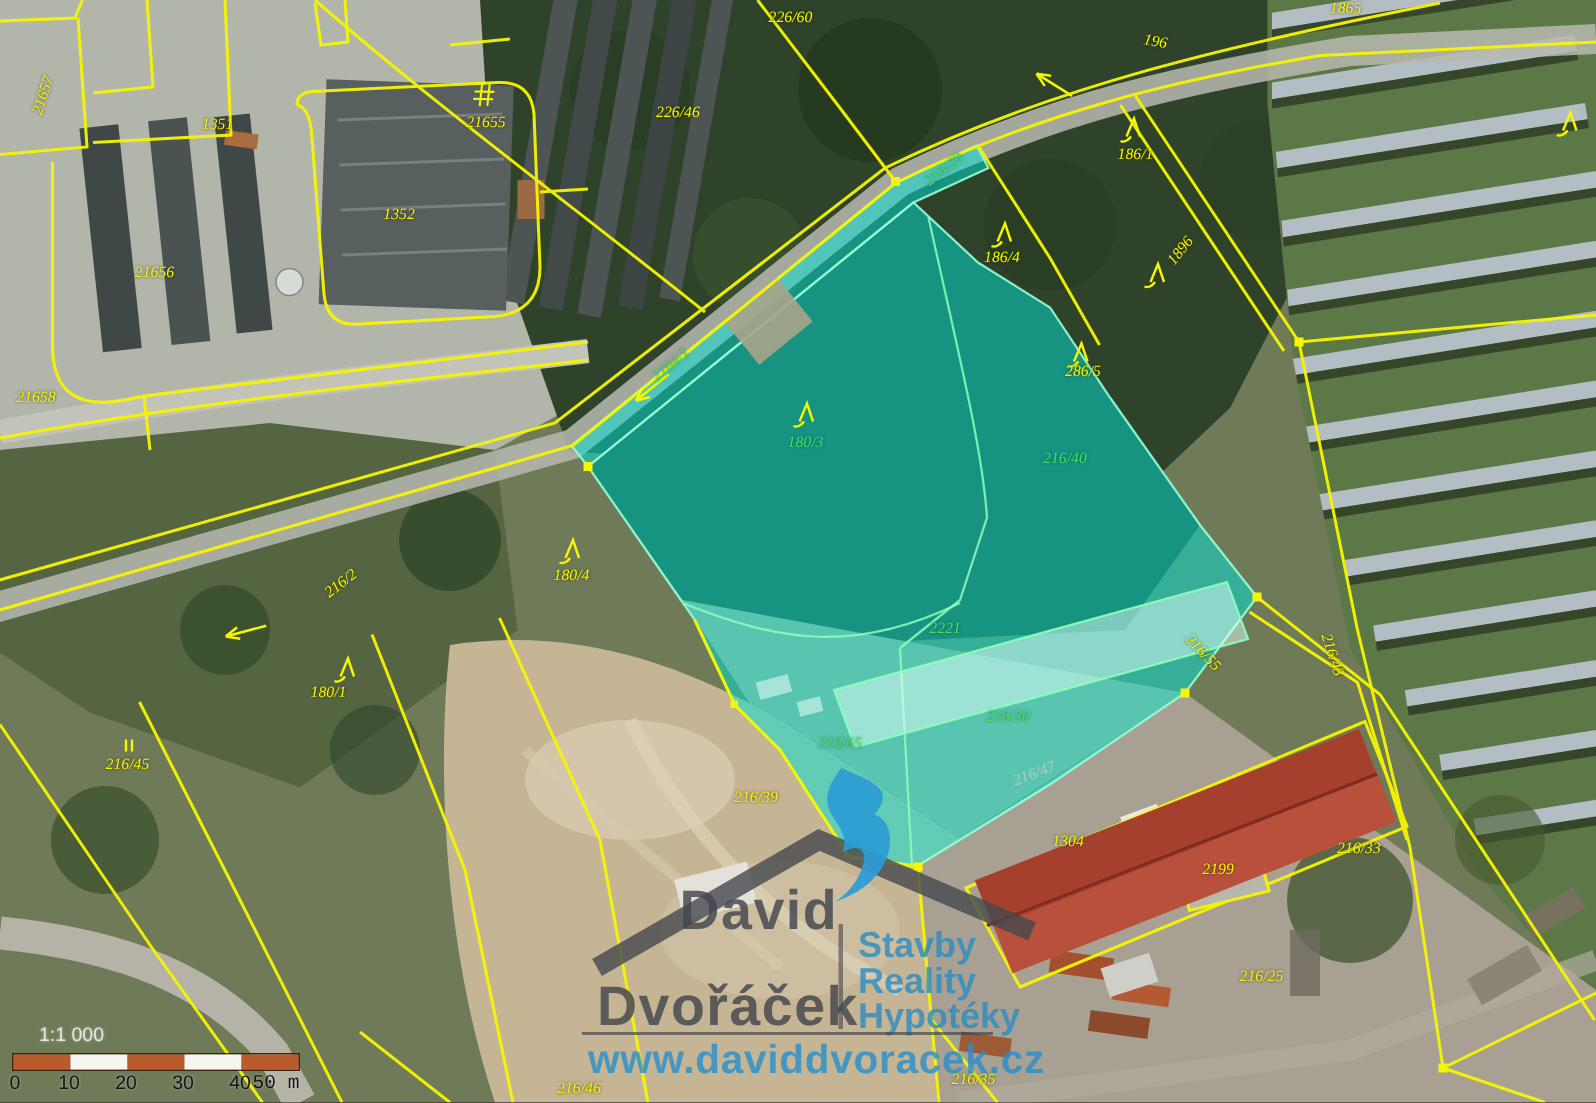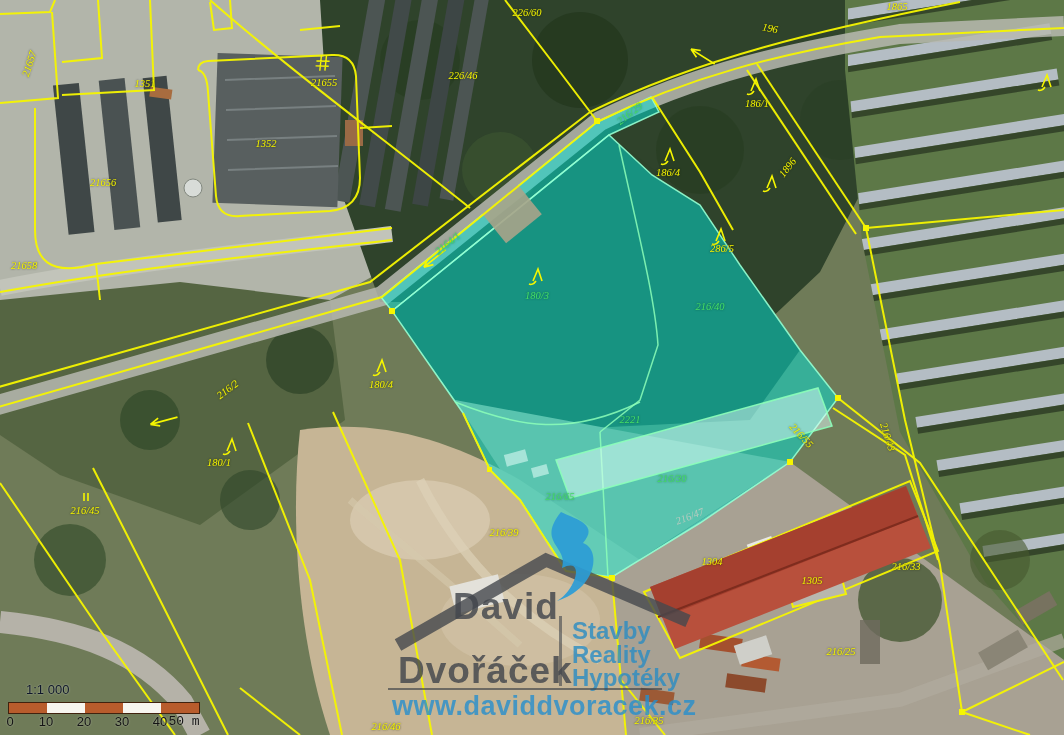--- a/index.html
+++ b/index.html
@@ -12,21 +12,21 @@
   .lbl.green{color:#46df66;text-shadow:0 0 2px rgba(0,60,40,.6);}
   .lbl.faint{color:rgba(205,205,195,.8);text-shadow:none;}
   
   .wm-text{position:absolute;font-weight:bold;white-space:nowrap;line-height:1;}
   .wm-name{font-size:37px;letter-spacing:1px;color:rgba(66,70,76,.82);}
   .wm-tag{font-size:24px;color:rgba(41,140,195,.8);}
   .wm-url{font-size:27px;letter-spacing:.5px;color:rgba(38,142,205,.8);}
   .wm-divider{position:absolute;width:3px;background:rgba(66,70,76,.6);}
   .wm-rule{position:absolute;height:2px;background:rgba(60,64,70,.65);}
   
-  .sb-ratio{position:absolute;left:26px;top:682px;font-size:13px;color:#0f172a;
+  .sb-ratio{position:absolute;left:26px;top:682px;font-size:13px;color:#e5e5e5;
             text-shadow:0 0 2px rgba(255,255,255,.5);}
   .sb-bar{position:absolute;left:8px;top:702px;width:190px;height:10px;
           border:1px solid #40220e;display:flex;}
   .sb-seg{height:100%;flex:1 1 auto;}
   .sb-tick{position:absolute;top:714px;font-size:13px;color:#141414;
            text-shadow:0 0 2px rgba(255,255,255,.45);transform:translateX(-50%);}
 </style>
 </head>
 <body>
 
@@ -252,21 +252,21 @@
 </svg>
 
 <div id="labels-layer">
       <span class="lbl" style="left: 30px; top: 64px; transform: translate(-50%, -50%) rotate(-72deg);">21657</span>
       <span class="lbl" style="left: 145px; top: 84px; transform: translate(-50%, -50%) rotate(0deg);">1351</span>
       <span class="lbl" style="left: 324px; top: 83px; transform: translate(-50%, -50%) rotate(0deg);">21655</span>
       <span class="lbl" style="left: 266px; top: 144px; transform: translate(-50%, -50%) rotate(0deg);">1352</span>
       <span class="lbl" style="left: 103px; top: 183px; transform: translate(-50%, -50%) rotate(0deg);">21656</span>
       <span class="lbl" style="left: 24px; top: 266px; transform: translate(-50%, -50%) rotate(0deg);">21658</span>
       <span class="lbl" style="left: 527px; top: 13px; transform: translate(-50%, -50%) rotate(0deg);">226/60</span>
-      <span class="lbl" style="left: 463px; top: 76px; transform: translate(-50%, -50%) rotate(0deg); text-align: right;">226/46</span>
+      <span class="lbl" style="left: 452px; top: 76px; transform: translate(-50%, -50%) rotate(0deg); text-align: right;">226/46</span>
       <span class="lbl" style="left: 770px; top: 29px; transform: translate(-50%, -50%) rotate(10deg);">196</span>
       <span class="lbl" style="left: 897px; top: 7px; transform: translate(-50%, -50%) rotate(0deg);">1865</span>
       <span class="lbl" style="left: 757px; top: 104px; transform: translate(-50%, -50%) rotate(0deg);">186/1</span>
       <span class="lbl" style="left: 668px; top: 173px; transform: translate(-50%, -50%) rotate(0deg);">186/4</span>
       <span class="lbl" style="left: 788px; top: 168px; transform: translate(-50%, -50%) rotate(-52deg);">1896</span>
       <span class="lbl" style="left: 722px; top: 249px; transform: translate(-50%, -50%) rotate(0deg);">286/5</span>
       <span class="lbl green" style="left: 630px; top: 114px; transform: translate(-50%, -50%) rotate(-38deg);">216/29</span>
       <span class="lbl green" style="left: 448px; top: 244px; transform: translate(-50%, -50%) rotate(-39deg);">2164/1</span>
       <span class="lbl green" style="left: 537px; top: 296px; transform: translate(-50%, -50%) rotate(0deg);">180/3</span>
       <span class="lbl green" style="left: 710px; top: 307px; transform: translate(-50%, -50%) rotate(0deg);">216/40</span>
@@ -275,21 +275,21 @@
       <span class="lbl" style="left: 219px; top: 463px; transform: translate(-50%, -50%) rotate(0deg);">180/1</span>
       <span class="lbl" style="left: 85px; top: 511px; transform: translate(-50%, -50%) rotate(0deg);">216/45</span>
       <span class="lbl green" style="left: 630px; top: 420px; transform: translate(-50%, -50%) rotate(0deg);">2221</span>
       <span class="lbl green" style="left: 560px; top: 497px; transform: translate(-50%, -50%) rotate(0deg);">216/65</span>
       <span class="lbl green" style="left: 672px; top: 479px; transform: translate(-50%, -50%) rotate(0deg);">216/30</span>
       <span class="lbl" style="left: 504px; top: 533px; transform: translate(-50%, -50%) rotate(0deg);">216/39</span>
       <span class="lbl faint" style="left: 690px; top: 517px; transform: translate(-50%, -50%) rotate(-21deg);">216/47</span>
       <span class="lbl" style="left: 801px; top: 436px; transform: translate(-50%, -50%) rotate(47deg);">216/55</span>
       <span class="lbl" style="left: 887px; top: 437px; transform: translate(-50%, -50%) rotate(72deg);">216/43</span>
       <span class="lbl" style="left: 712px; top: 562px; transform: translate(-50%, -50%) rotate(0deg);">1304</span>
-      <span class="lbl" style="left: 812px; top: 581px; transform: translate(-50%, -50%) rotate(0deg);">1305</span>
+      <span class="lbl" style="left: 812px; top: 581px; transform: translate(-50%, -50%) rotate(0deg);">2199</span>
       <span class="lbl" style="left: 906px; top: 567px; transform: translate(-50%, -50%) rotate(0deg);">216/33</span>
       <span class="lbl" style="left: 801px; top: 652px; transform: translate(-50%, -50%) rotate(0deg); margin-left: 40px;">216/25</span>
       <span class="lbl" style="left: 649px; top: 721px; transform: translate(-50%, -50%) rotate(0deg);">216/35</span>
       <span class="lbl" style="left: 386px; top: 727px; transform: translate(-50%, -50%) rotate(0deg);">216/46</span>
     </div>
 
 <div>
   <span class="wm-text wm-name" style="left:453px;top:588px;">David</span>
   <span class="wm-text wm-name" style="left:398px;top:652px;">Dvořáček</span>
   <div class="wm-divider" style="left:559px;top:616px;height:70px;"></div>

